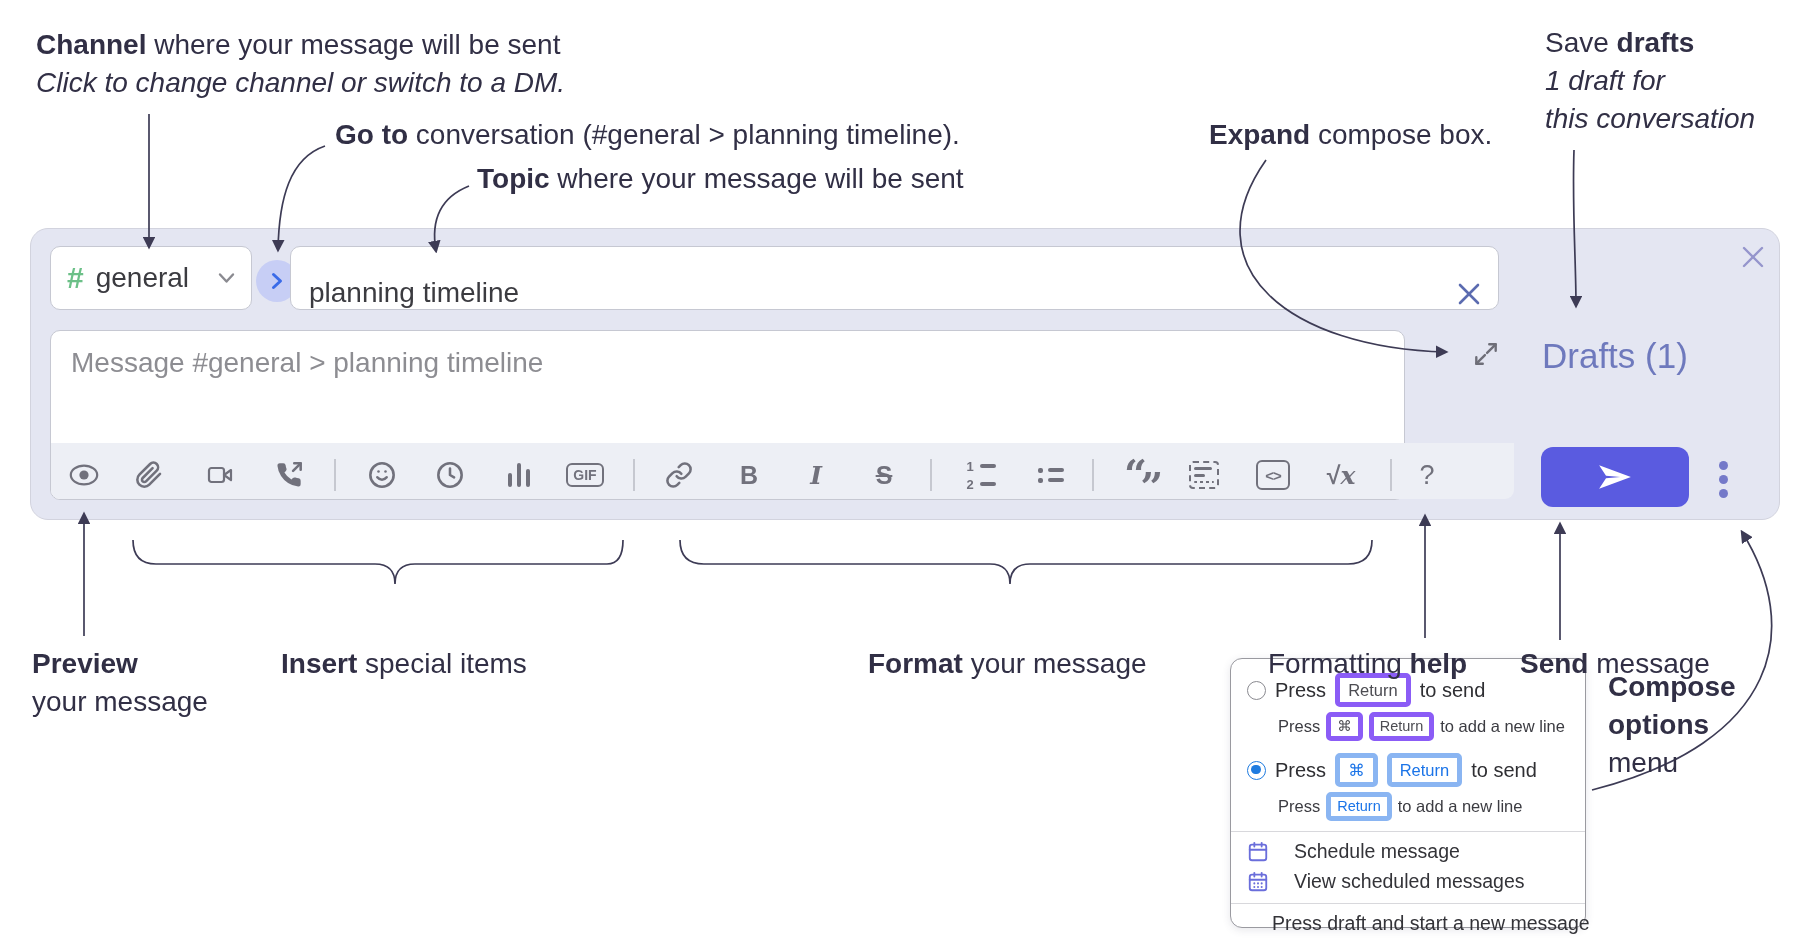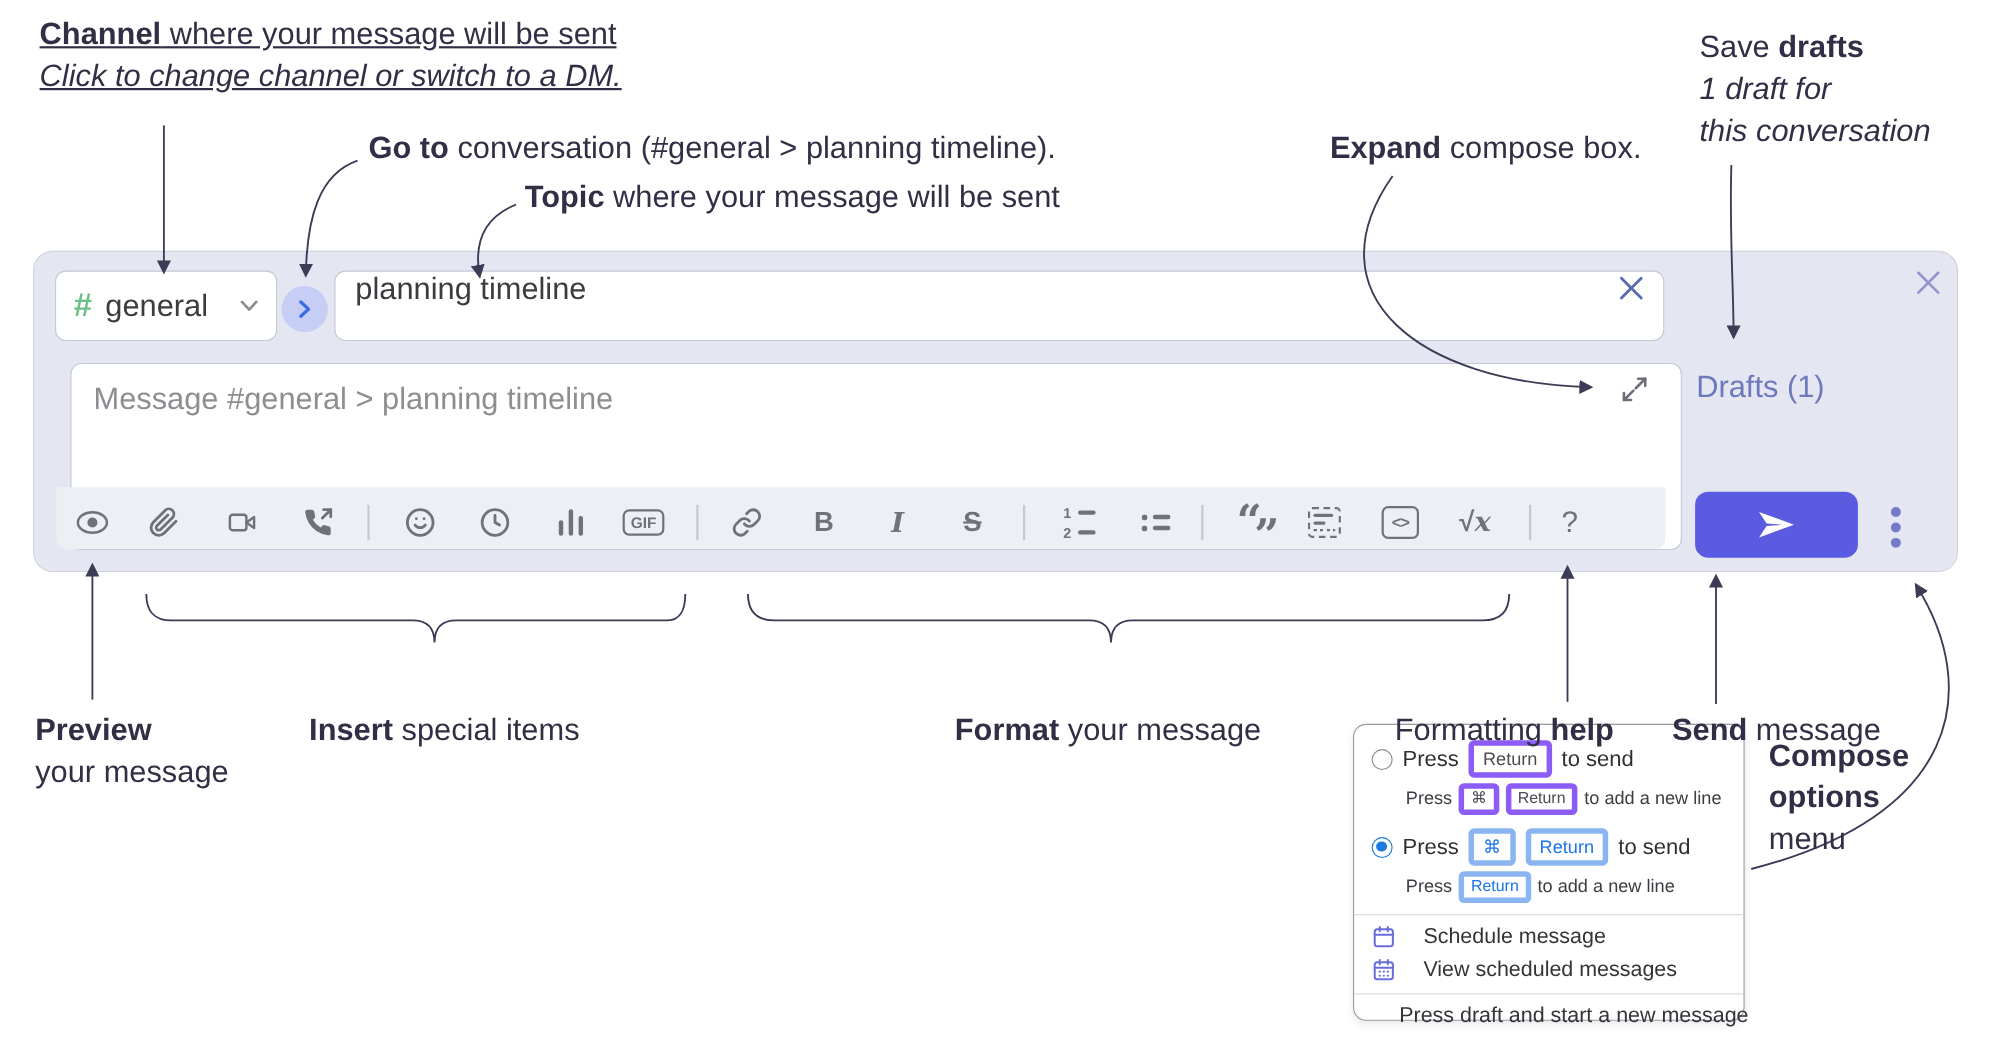--- a/index.html
+++ b/index.html
@@ -13,25 +13,25 @@
   
   .compose-shell{left:30px;top:228px;width:1750px;height:292px;background:#e4e6f2;
                  border:1px solid #d2d3de;border-radius:18px;box-sizing:border-box;z-index:1;}
   .whitebox{background:#fff;border:1px solid #c6c8d2;border-radius:10px;box-sizing:border-box;z-index:1;}
   .channel-box{left:50px;top:246px;width:202px;height:64px;display:flex;align-items:center;
                gap:12px;padding:0 16px;cursor:pointer;}
   .hash{color:#6cc088;font-size:30px;font-weight:700;line-height:1;}
   .channel-name{font-size:28px;color:#3b3b40;flex:1;}
   .goto-circle{left:256px;top:260px;width:42px;height:42px;border-radius:50%;background:#c7cef5;
                display:flex;align-items:center;justify-content:center;cursor:pointer;z-index:1;}
-  .topic-box{left:304px;top:246px;width:1209px;height:64px;display:flex;align-items:flex-start;}
+  .topic-box{left:290px;top:246px;width:1209px;height:64px;display:flex;align-items:flex-end;}
   .topic-input{border:none;outline:none;background:transparent;font-family:"Liberation Sans",sans-serif;
                font-size:28px;color:#3b3b40;padding:0 0 0 18px;flex:1;}
   .topic-clear{width:30px;height:30px;margin-right:14px;display:flex;align-items:center;justify-content:center;cursor:pointer;}
-  .msg-box{left:50px;top:330px;width:1465px;height:170px;margin-left:14px;}
+  .msg-box{left:50px;top:330px;width:1355px;height:170px;}
   .msg-input{position:absolute;left:6px;top:6px;width:1380px;height:100px;border:none;outline:none;resize:none;
              background:transparent;font-family:"Liberation Sans",sans-serif;font-size:28px;color:#3b3b40;
              padding:10px 0 0 14px;}
   .msg-input::placeholder{color:#8d8d92;}
   .toolbar-strip{left:51px;top:443px;width:1463px;height:56px;background:#edeff5;
                  border-radius:0 0 9px 9px;z-index:1;}
   .tb{position:absolute;top:453px;width:46px;height:44px;display:flex;align-items:center;justify-content:center;
       transform:translateX(-50%);z-index:2;cursor:pointer;color:#71717c;}
   .tbdiv{position:absolute;top:459px;width:2px;height:32px;background:#c6c8d0;z-index:2;}
   .tb svg{stroke:#71717c;fill:none;stroke-width:2.2;stroke-linecap:round;stroke-linejoin:round;}
@@ -43,21 +43,21 @@
                display:flex;flex-direction:column;justify-content:space-between;}
   .spoiler-box i{display:block;height:3px;background:#71717c;border-radius:2px;}
   .list-icon{display:flex;flex-direction:column;gap:5px;}
   .list-icon .row{display:flex;align-items:center;gap:5px;}
   .list-icon .num{font-size:13px;font-weight:700;color:#71717c;width:8px;line-height:1;}
   .list-icon .dot{width:5px;height:5px;border-radius:2px;background:#71717c;}
   .list-icon .bar{width:16px;height:4px;border-radius:2px;background:#71717c;}
   .quote-icon{position:relative;width:36px;height:30px;color:#71717c;}
   .quote-icon span{position:absolute;font-size:40px;font-weight:700;line-height:1;font-family:"DejaVu Serif",serif;}
   
-  .drafts-link{left:1542px;top:336px;font-size:28px;color:#6e79bd;cursor:pointer;z-index:2;}
+  .drafts-link{left:1542px;top:336px;font-size:35px;color:#6e79bd;cursor:pointer;z-index:2;}
   .send-btn{left:1541px;top:447px;width:148px;height:60px;background:#5a5be0;border-radius:12px;
             display:flex;align-items:center;justify-content:center;cursor:pointer;z-index:2;}
   .kebab{left:1708px;top:454px;width:30px;height:50px;display:flex;flex-direction:column;align-items:center;
          justify-content:center;gap:5px;cursor:pointer;z-index:2;}
   .kebab i{width:9px;height:9px;border-radius:50%;background:#7479c9;}
   .close-x{left:1739px;top:243px;width:28px;height:28px;display:flex;align-items:center;justify-content:center;
            cursor:pointer;z-index:2;}
   .expand-btn{left:1472px;top:340px;width:30px;height:30px;cursor:pointer;z-index:2;}
   
   .popup{left:1230px;top:658px;width:356px;height:270px;background:#fff;border:1.5px solid #9a9aa0;
@@ -78,21 +78,21 @@
   .radio.sel{border-color:#1e7be0;position:relative;}
   .radio.sel::after{content:"";position:absolute;left:3px;top:3px;width:9.8px;height:9.8px;border-radius:50%;background:#1e7be0;}
   .overlay{position:absolute;left:0;top:0;width:1814px;height:944px;z-index:3;pointer-events:none;}
   .annz{z-index:4;}
 </style>
 </head>
 <body>
 
 <div class="canvas">
 
-  <div class="abs ann annz" style="left:36px;top:12px;text-decoration:underline;">
+  <div class="abs ann annz" style="left:36px;top:26px;">
     <div><b>Channel</b><span> where your message will be sent</span></div>
     <div class="it">Click to change channel or switch to a DM.</div>
   </div>
 
   <div class="abs ann annz" style="left:335px;top:116px;">
     <b>Go to</b><span> conversation (#general &gt; planning timeline).</span>
   </div>
 
   <div class="abs ann annz" style="left:477px;top:160px;">
     <b>Topic</b><span> where your message will be sent</span>

